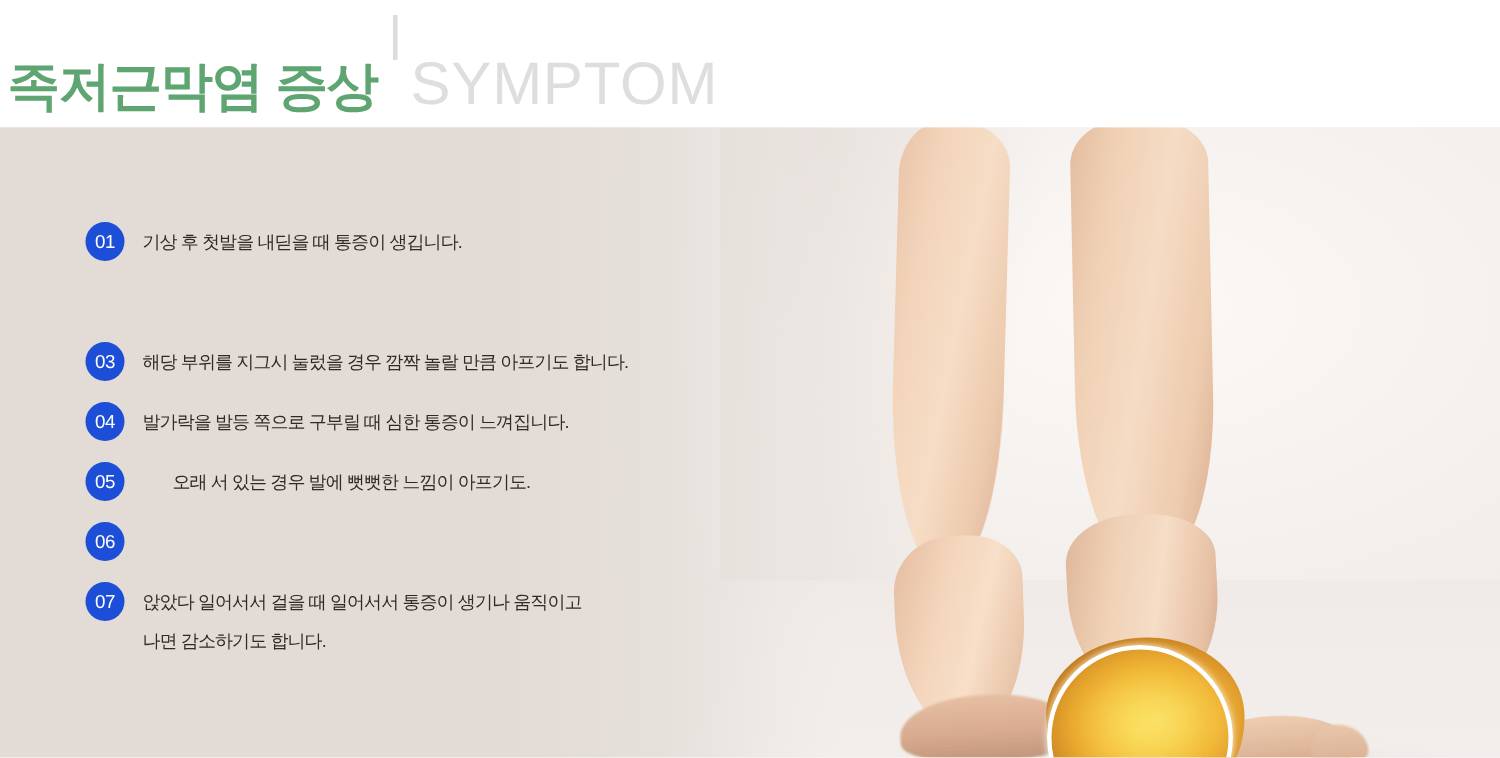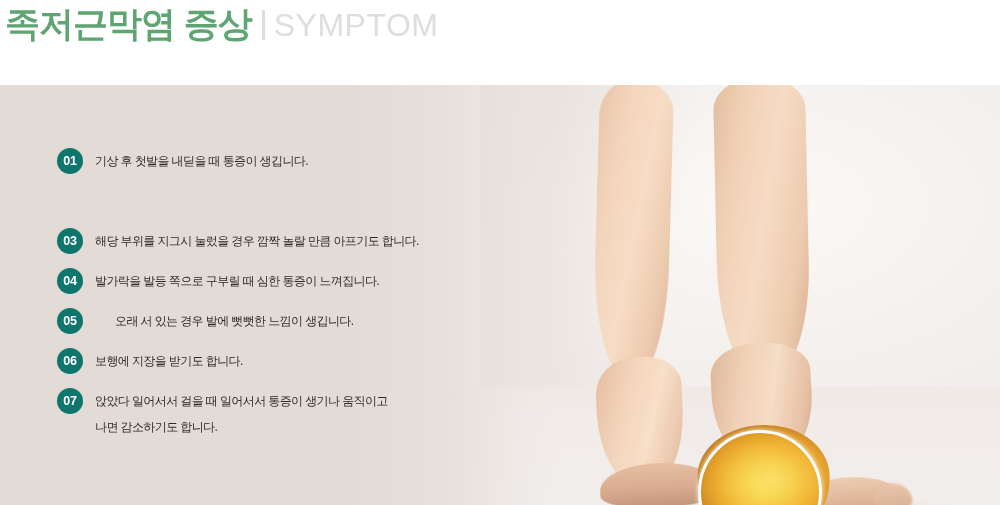--- a/index.html
+++ b/index.html
@@ -44,26 +44,27 @@
   #title-divider {
     width:3px;
     height:30px;
     background:#dcdcdc;
     margin:0 9px 0 10px;
     align-self:center;
     position:relative;
     top:1px;
   }
   #title-en {
-    font-size:32px;
+    font-size:40px;
     font-weight:normal;
     color:#dedede;
     letter-spacing:0.5px;
     line-height:44px;
     white-space:nowrap;
+    margin-top:32px;
   }
 
   
   #photo {
     position:absolute;
     left:0; top:85px;
     width:1000px; height:420px;
     overflow:hidden;
     background:
       radial-gradient(ellipse 520px 300px at 760px 120px, #fbf8f6 0%, #f3efec 60%, #efebe8 100%),
@@ -206,24 +207,24 @@
   .item {
     position:absolute;
     display:flex;
     align-items:flex-start;
     left:57px;
   }
   .badge {
     flex:0 0 auto;
     width:26px; height:26px;
     border-radius:50%;
-    background:#0f766e;
+    background:#1d4ed8;
     color:#ffffff;
     font-size:12.5px;
-    font-weight:bold;
+    font-weight:normal;
     letter-spacing:-0.3px;
     display:flex;
     align-items:center;
     justify-content:center;
     margin-top:0px;
   }
   .item-text {
     margin-left:12px;
     font-size:12px;
     font-weight:500;
@@ -280,26 +281,25 @@
       <span class="item-text">해당 부위를 지그시 눌렀을 경우 깜짝 놀랄 만큼 아프기도 합니다.</span>
     </div>
 
     <div class="item" style="top:183px;justify-content:space-between;">
       <span class="badge">04</span>
       <span class="item-text">발가락을 발등 쪽으로 구부릴 때 심한 통증이 느껴집니다.</span>
     </div>
 
     <div class="item" style="top:223px;gap:20px;">
       <span class="badge">05</span>
-      <span class="item-text">오래 서 있는 경우 발에 뻣뻣한 느낌이 생깁니다.</span>
+      <span class="item-text">오래 서 있는 경우 발에 뻣뻣한 느낌이 아프기도.</span>
     </div>
 
     <div class="item" style="top:263px;text-align:right;">
       <span class="badge">06</span>
-      <span class="item-text">보행에 지장을 받기도 합니다.</span>
     </div>
 
     <div class="item" style="top:303px;">
       <span class="badge">07</span>
       <span class="item-text">앉았다 일어서서 걸을 때 일어서서 통증이 생기나 움직이고
 나면 감소하기도 합니다.</span>
     </div>
 
   </div>
 

